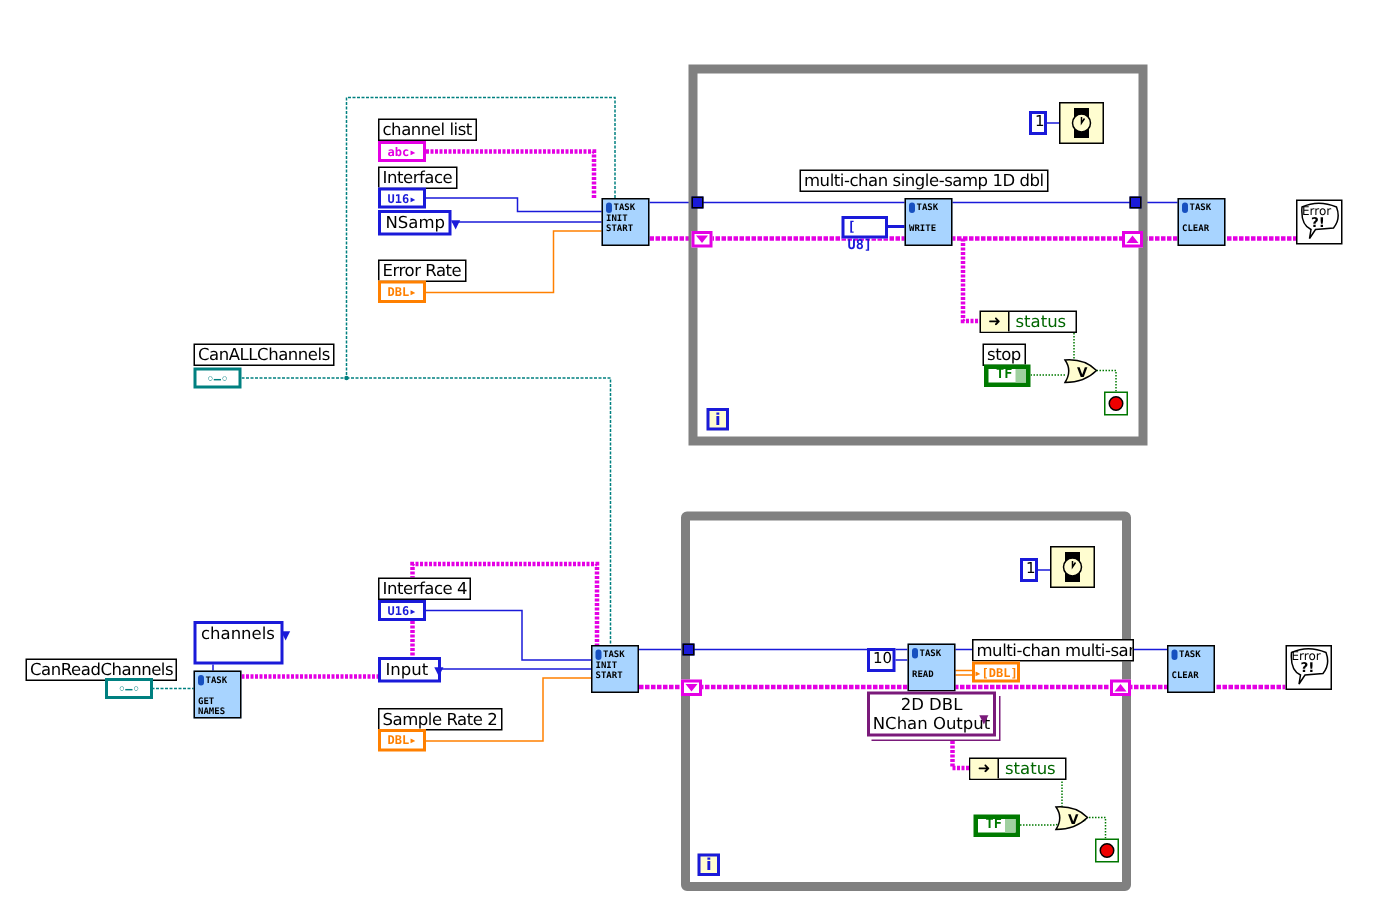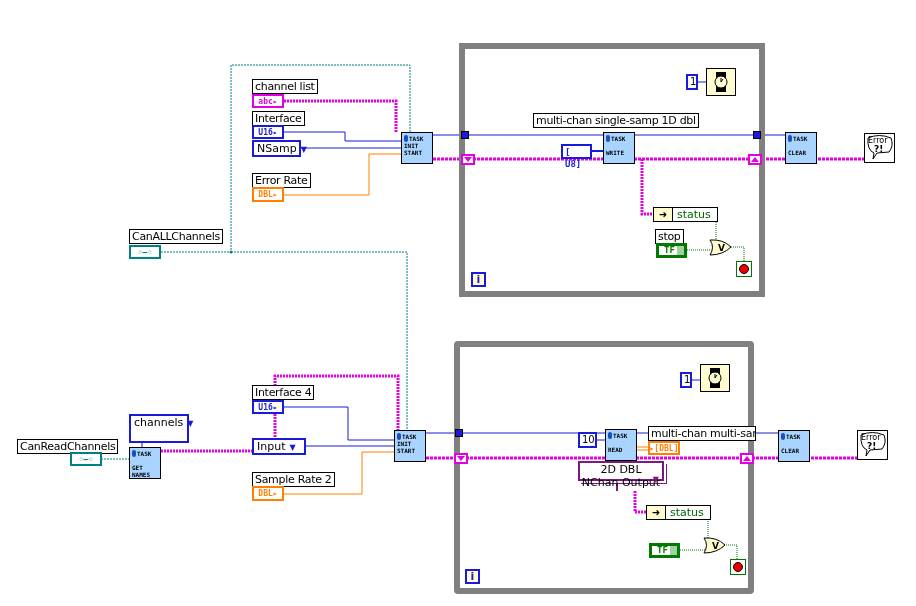--- a/index.html
+++ b/index.html
@@ -171,39 +171,39 @@
 
 <div class="ring" style="left:129px;top:414px;width:60px;height:29px;"><span>channels</span><span class="arrow">▼</span></div>
 <div class="vi" style="left:129px;top:447px;width:32px;height:32px;">
   <span class="cyl"></span><span>TASK</span><br><br>
   <span>GET</span><br>
   <span>NAMES</span>
 </div>
 
 <div class="label" style="left:252px;top:385px;">Interface 4</div>
 <div class="term" style="left:252px;top:400px;width:32px;height:14px;border:2px solid #1a1ad9;color:#1a1ad9;background:#fff;"><span>U16</span>▸</div>
-<div class="ring" style="left:252px;top:438px;width:54px;height:17px;"><span>Input</span><span class="arrow">▼</span></div>
+<div class="ring" style="left:252px;top:438px;width:42px;height:17px;text-align:right;"><span>Input</span><span class="arrow">▼</span></div>
 
 <div class="label" style="left:252px;top:472px;">Sample Rate 2</div>
 <div class="term" style="left:252px;top:486px;width:32px;height:15px;border:2px solid #ff8000;color:#ff8000;background:#fff;"><span>DBL</span>▸</div>
 
 <div class="vi" style="left:394px;top:430px;width:32px;height:32px;">
   <span class="cyl"></span><span>TASK</span><br>
   <span>INIT</span><br>
   <span>START</span>
 </div>
 
 <div class="const" style="left:578px;top:432px;width:19px;height:16px;">10</div>
 <div class="vi" style="left:605px;top:429px;width:32px;height:32px;">
   <span class="cyl"></span><span>TASK</span><br><br>
   <span>READ</span>
 </div>
 <div class="label" style="left:648px;top:426px;width:102px;overflow:hidden;">multi-chan multi-sam</div>
 <div class="term" style="left:648px;top:441px;width:32px;height:14px;border:2px solid #ff8000;color:#ff8000;background:#fff;">▸[<span>DBL</span>]</div>
-<div class="purple-ring" style="left:578px;top:461px;width:86px;height:20px;">
+<div class="purple-ring" style="left:578px;top:461px;width:86px;height:30px;">
   <div>2D DBL</div>
   <div>NChan Output</div>
   <span class="arrow">▼</span>
 </div>
 
 <div class="vi" style="left:778px;top:430px;width:32px;height:32px;">
   <span class="cyl"></span><span>TASK</span><br><br>
   <span>CLEAR</span>
 </div>
 <div class="error" style="left:857px;top:430px;">

